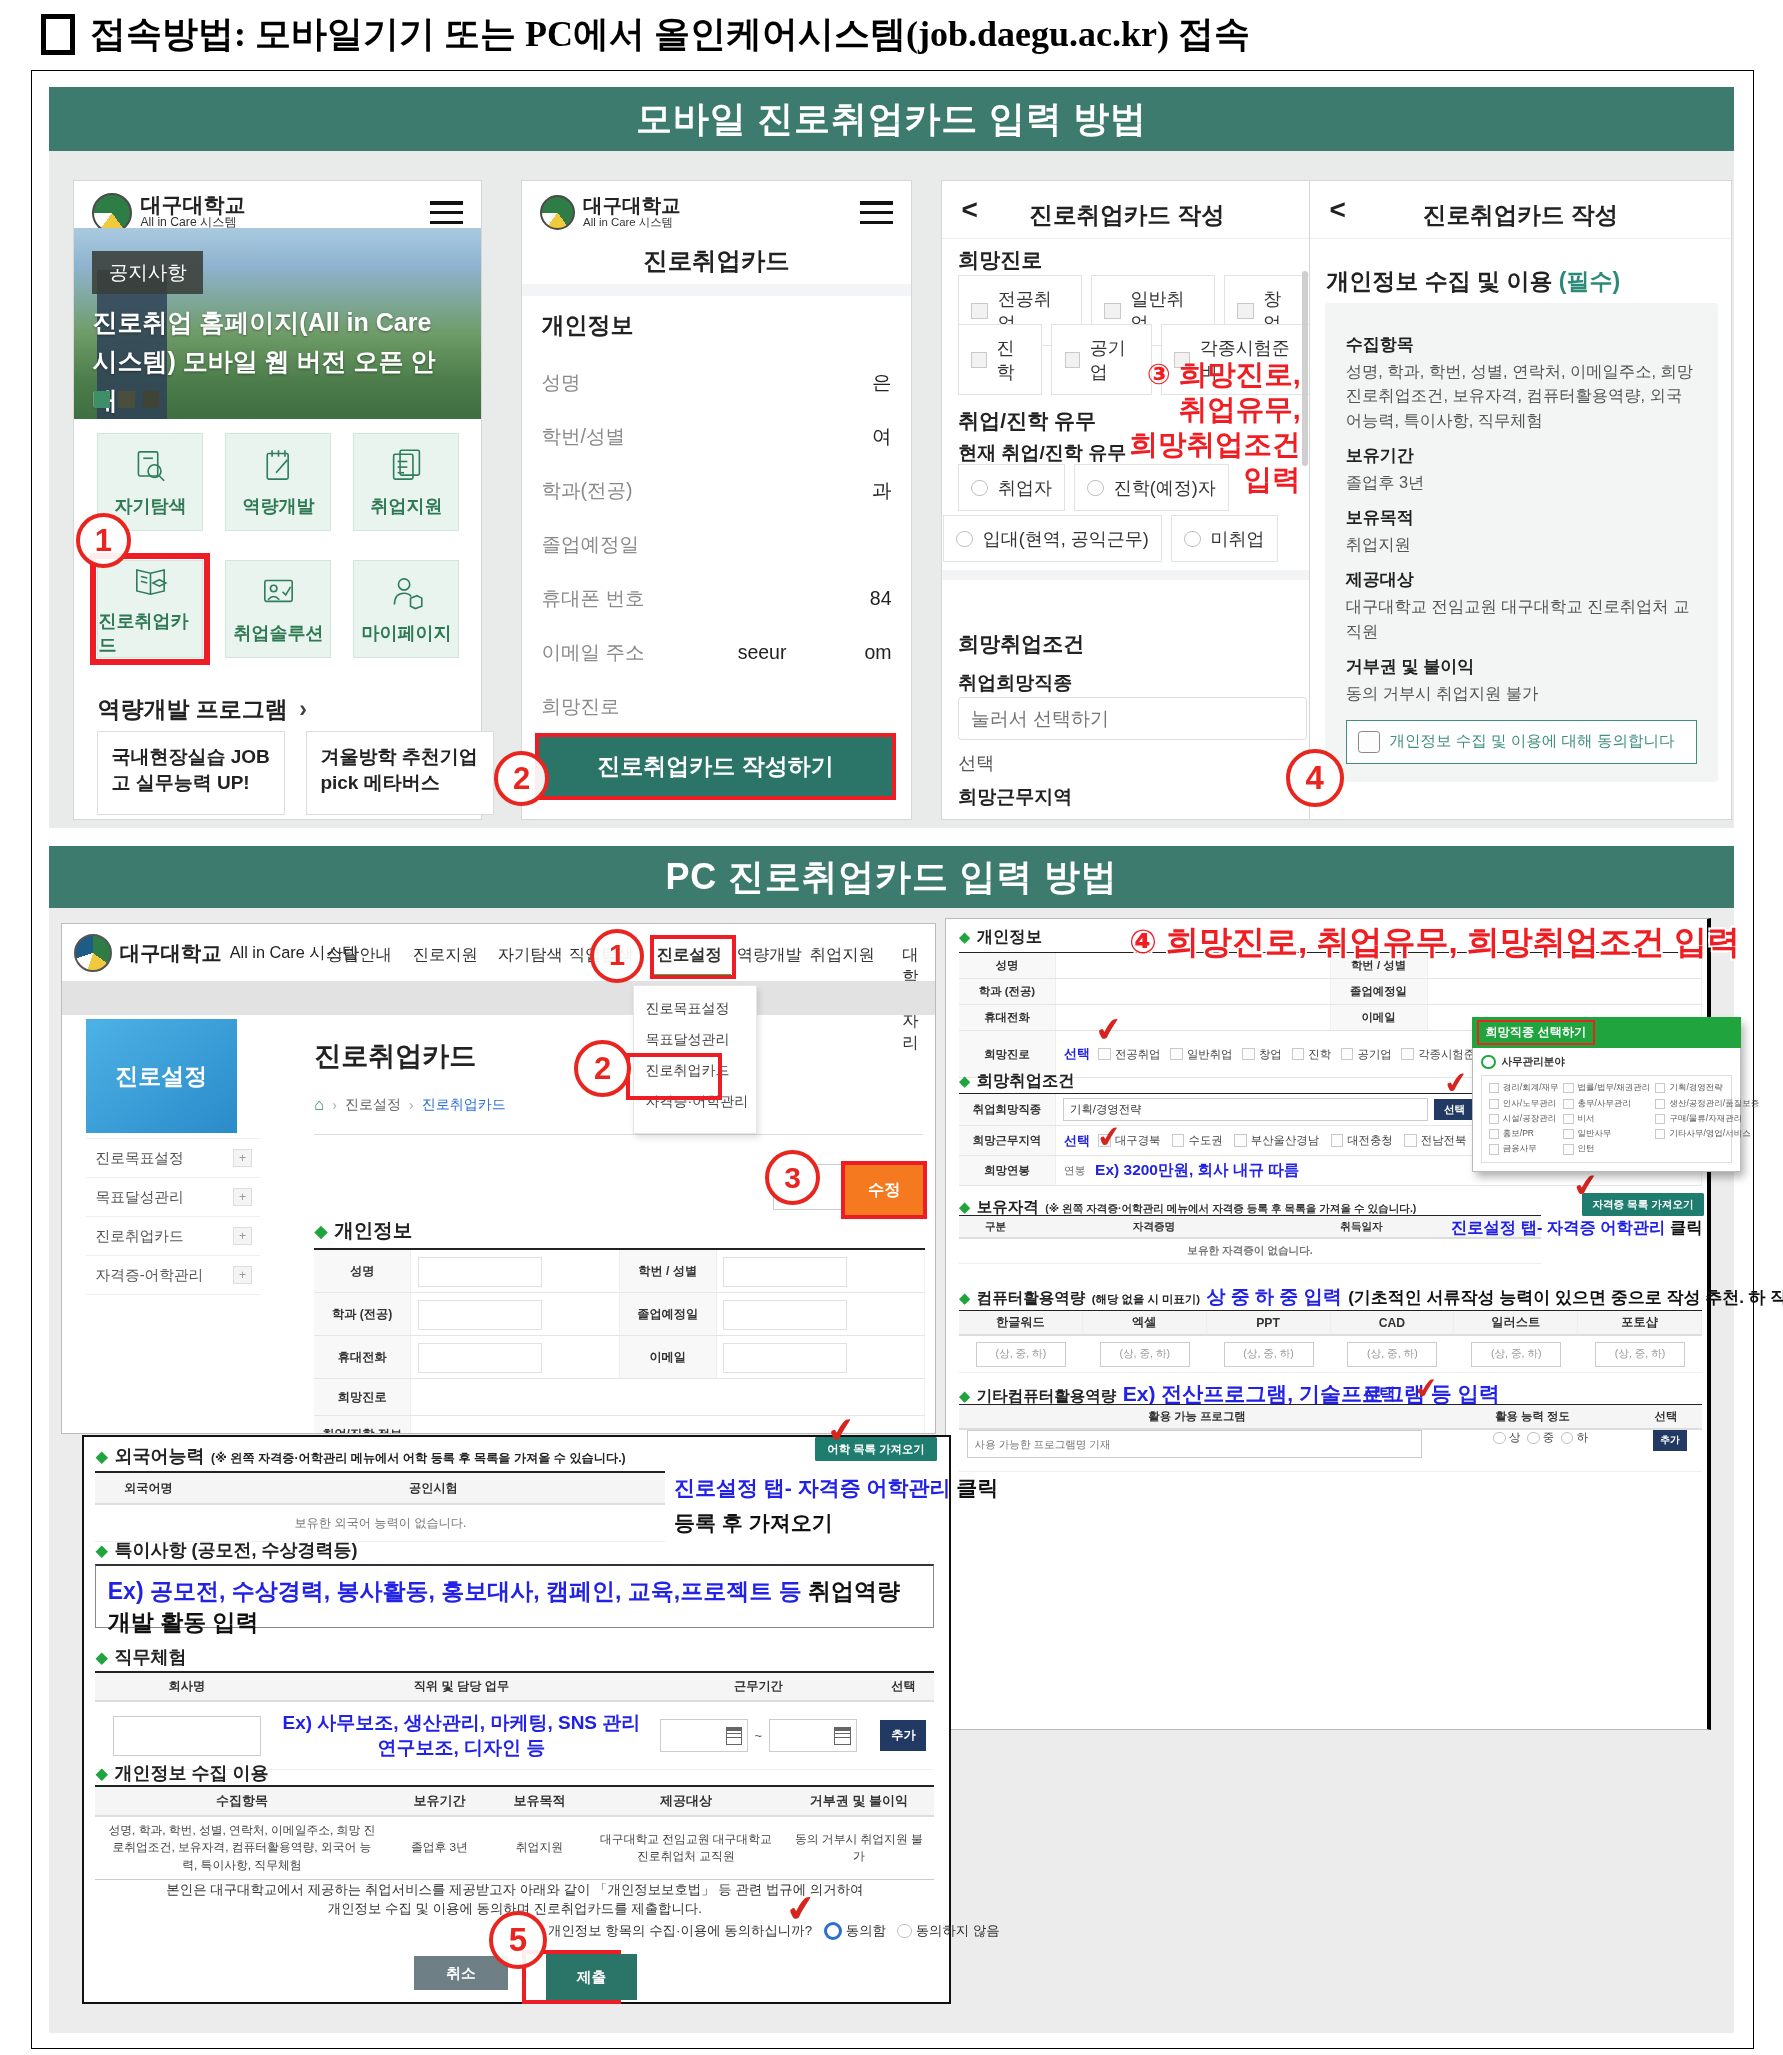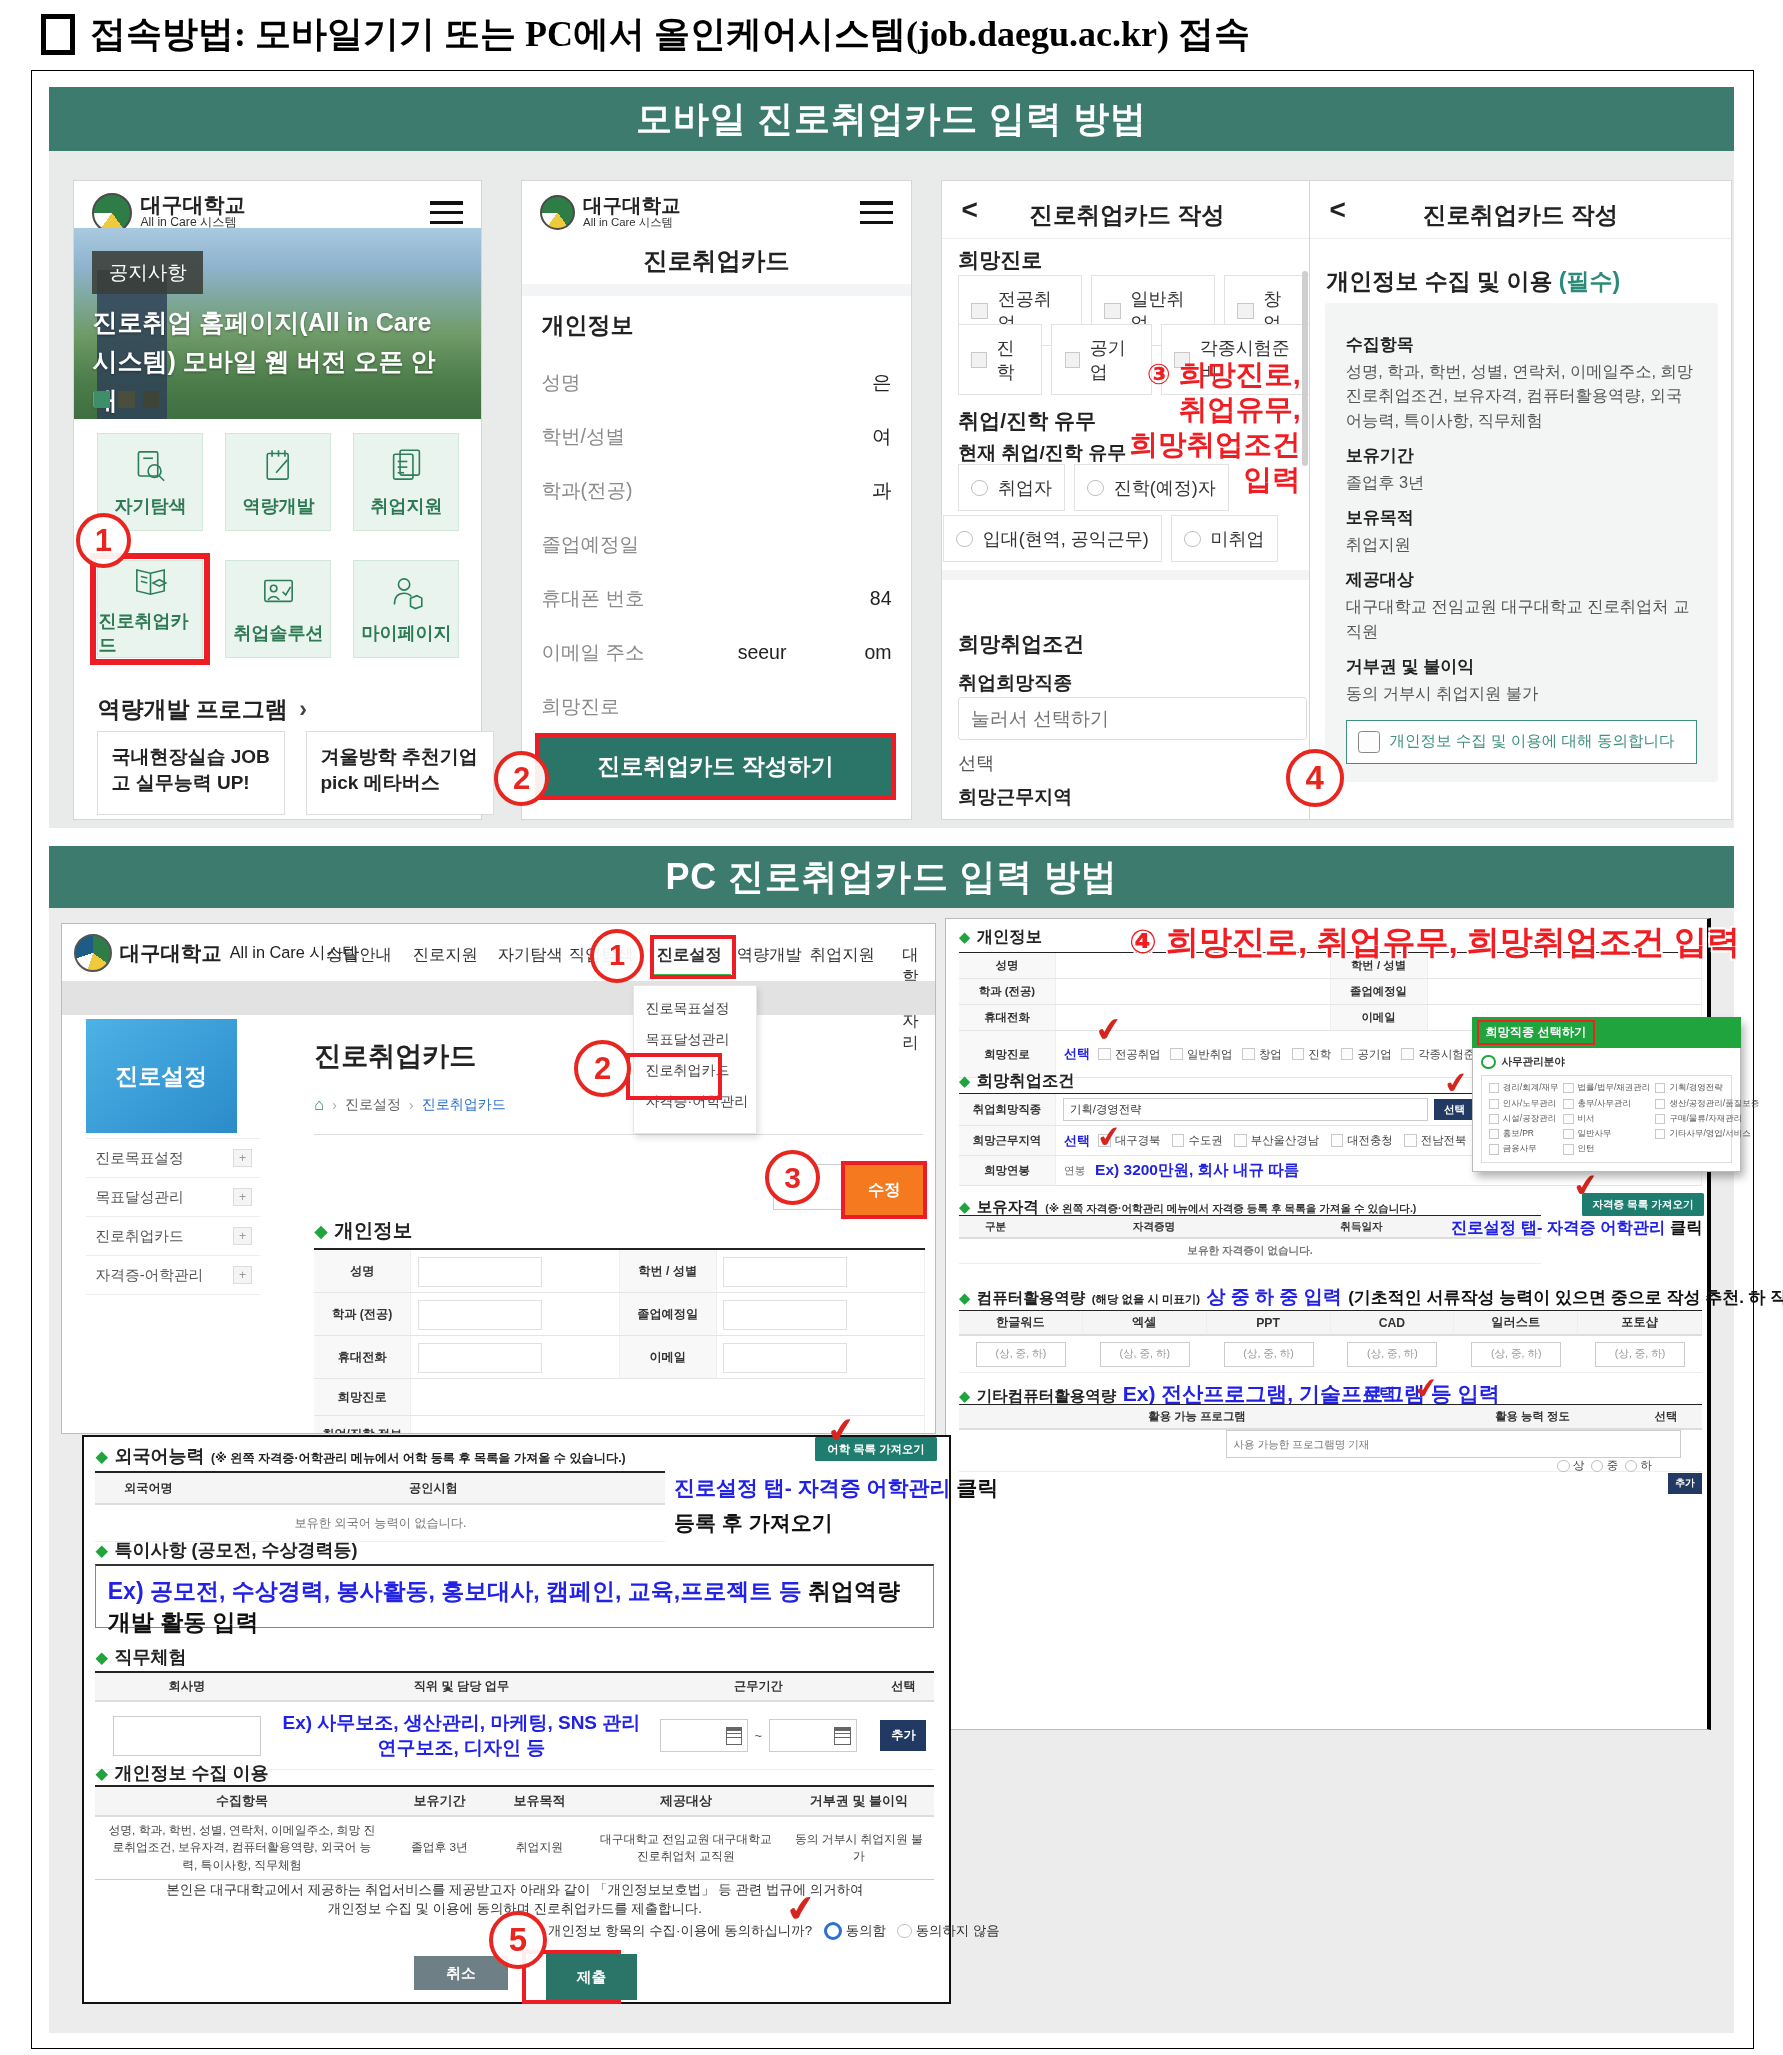--- a/index.html
+++ b/index.html
@@ -764,21 +764,21 @@
         <span class="diamond" style="font-size:14.7px;">◆</span>
         <span style="font-size:15.5px;">기타컴퓨터활용역량</span>
         <span class="note-blue" style="font-size:21px;">Ex) 전산프로그램, 기술프로그램 등 입력</span>
       </div>
       <div class="rtable" style="left:13px;top:485px;width:743px;">
         <div style="display:flex;height:24.4px;border-bottom:0.8px solid #ddd;">
           <div class="rhead" style="width:476px;font-size:11.4px;">활용 가능 프로그램</div>
           <div class="rhead" style="width:195px;font-size:11.4px;">활용 능력 정도</div>
           <div class="rhead" style="flex:1;font-size:11.4px;">선택</div>
         </div>
-        <div style="display:flex;height:41px;border-bottom:0.8px solid #eee;align-items:flex-end;flex-direction:column;">
+        <div style="display:flex;height:41px;border-bottom:0.8px solid #eee;align-items:flex-start;">
           <div style="width:476px;padding-left:8.1px;">
             <input style="width: 440px; height: 26px; border: 0.8px solid rgb(204, 204, 204); font-size: 10.6px; padding: 0px 6.5px; color: rgb(136, 136, 136); font-family: inherit;" readonly="" placeholder="사용 가능한 프로그램명 기재">
           </div>
           <div style="width:195px;display:flex;justify-content:center;gap:6.5px;">
             <span class="smallrd">
                 <span class="radio"></span>
                 <span>상</span>
               </span>
             <span class="smallrd">
                 <span class="radio"></span>

